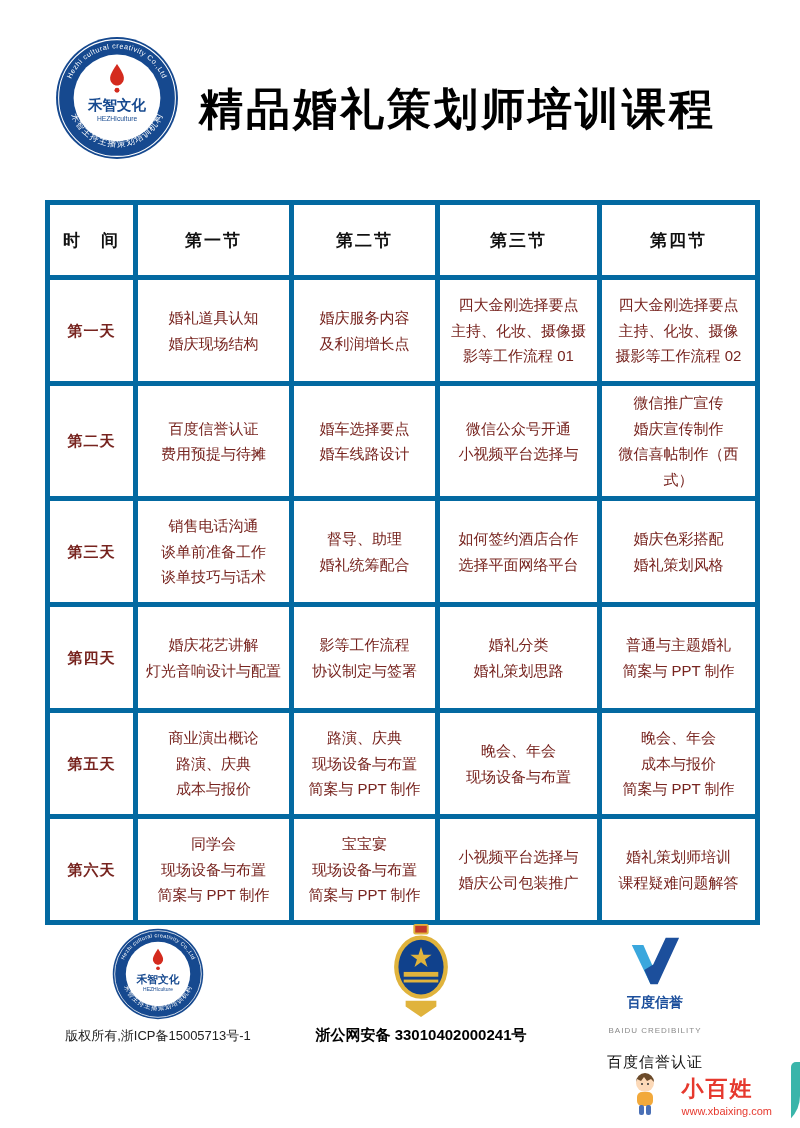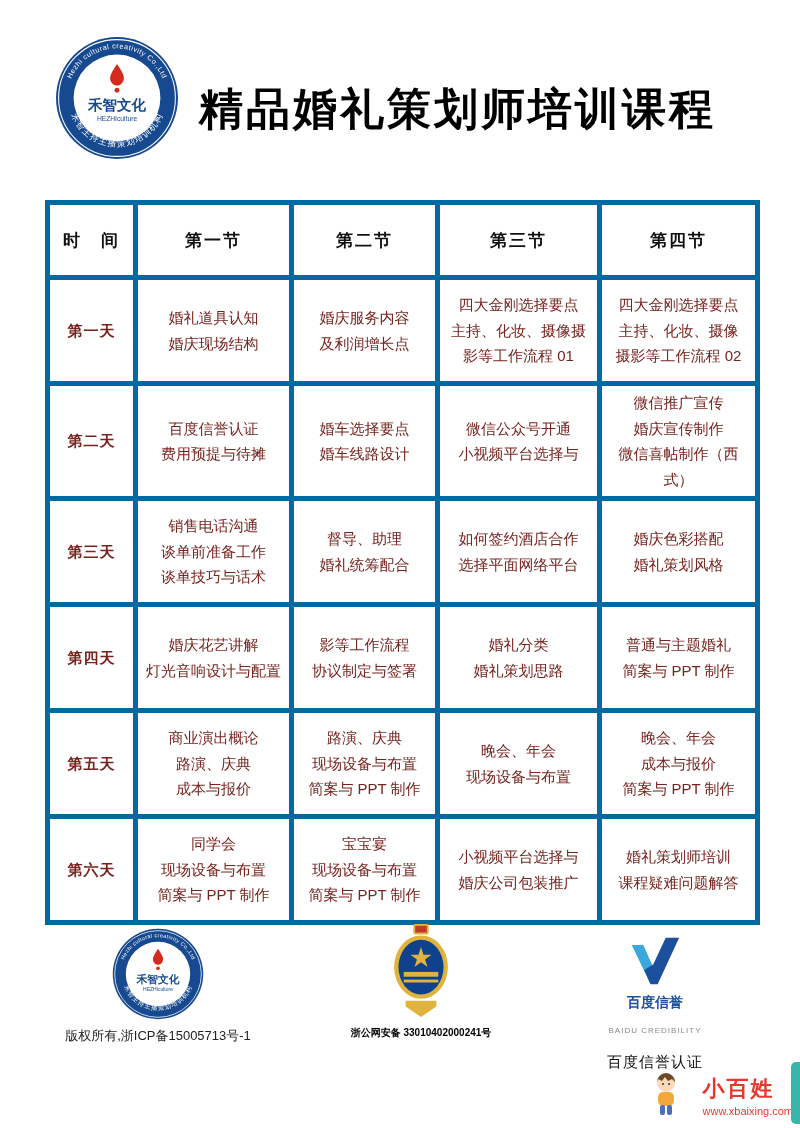--- a/index.html
+++ b/index.html
@@ -1,18 +1,18 @@
 <!DOCTYPE html>
 <html lang="zh"><head>
 <meta charset="utf-8">
 <style>
   html,body { margin:0; padding:0; background:#fff; }
   .page {
     position:relative; width:800px; height:1128px; background:#ffffff;
-    overflow:hidden; font-family:"Liberation Sans","DejaVu Sans",sans-serif;
+    overflow:hidden; font-family:"Liberation Sans","DejaVu Sans",sans-serif;border-radius:32px;
   }
 
   
   .logo-top { position:absolute; left:55px; top:36px; width:124px; height:124px; }
   .page-title {
     position:absolute; left:180px; top:80px; width:555px;
     text-align:center; font-size:44px; font-weight:bold; color:#000;
     letter-spacing:3px; font-family:"Liberation Serif","DejaVu Serif",serif;
   }
 
@@ -35,31 +35,31 @@
 
   
   .footer-hezhi { position:absolute; left:112px; top:928px; width:92px; height:92px; }
   .copyright {
     position:absolute; left:52px; top:1027px; width:212px; text-align:center;
     font-size:13px; color:#222;
   }
   .police-badge { position:absolute; left:392px; top:922px; width:58px; height:96px; }
   .police-text {
     position:absolute; left:290px; top:1026px; width:262px; text-align:center;
-    font-size:10px; font-weight:bold; color:#000;
+    font-size:15px; font-weight:bold; color:#000;
   }
   .baidu-block { position:absolute; left:585px; top:936px; width:140px; text-align:center; }
   .baidu-v { width:56px; height:50px; display:block; margin:0 auto; }
   .baidu-name { font-size:14px; font-weight:bold; color:#1c4f9c; margin-top:8px; }
   .baidu-en { font-size:8px; color:#8a8a8a; letter-spacing:1px; margin-top:14px; }
   .baidu-cert { font-size:15px; font-weight:normal; color:#111; margin-top:18px; letter-spacing:1px; }
 
   
   .watermark {
-    position:absolute; right:7px; bottom:10px; display:flex; align-items:center; gap:20px;
+    position:absolute; right:28px; bottom:10px; display:flex; align-items:center; gap:20px;
   }
   .wm-char { width:34px; height:46px; }
   .wm-texts { display:flex; flex-direction:column; align-items:flex-start; }
   .wm-name {
     font-size:22px; font-weight:bold; color:#e6392e; letter-spacing:2px;
     text-shadow:0 0 2px #fff;
   }
   .wm-url { font-size:11px; color:#e6392e; margin-top:1px; }
   .teal-strip {
     position:absolute; right:0; bottom:4px; width:9px; height:62px;

